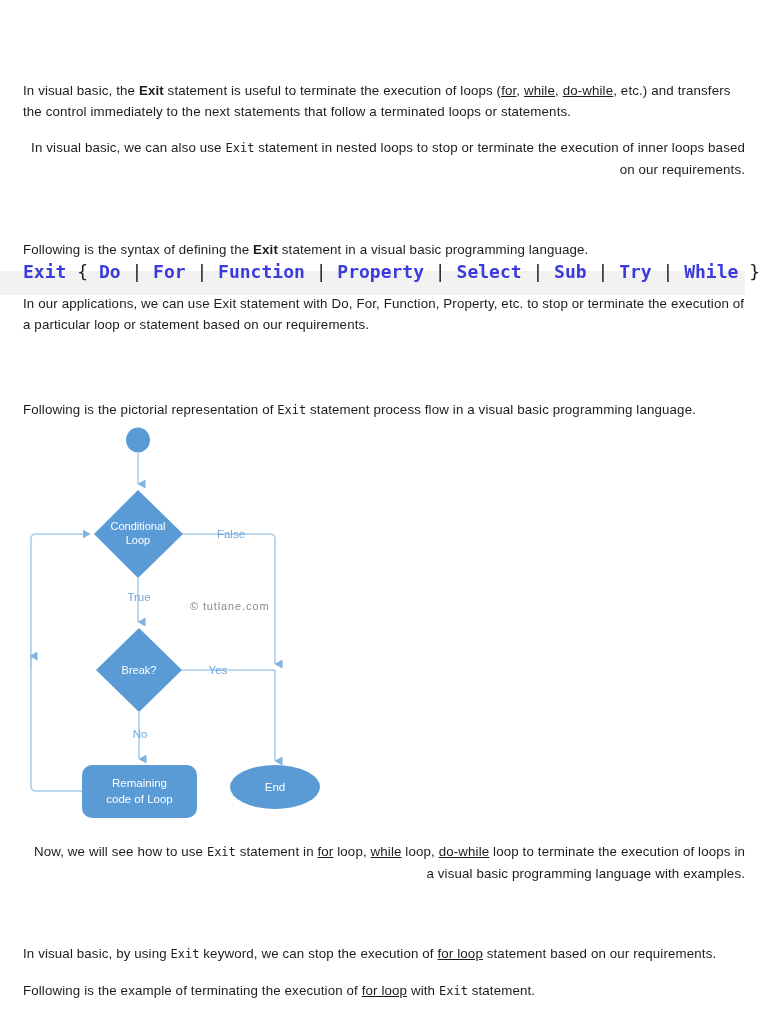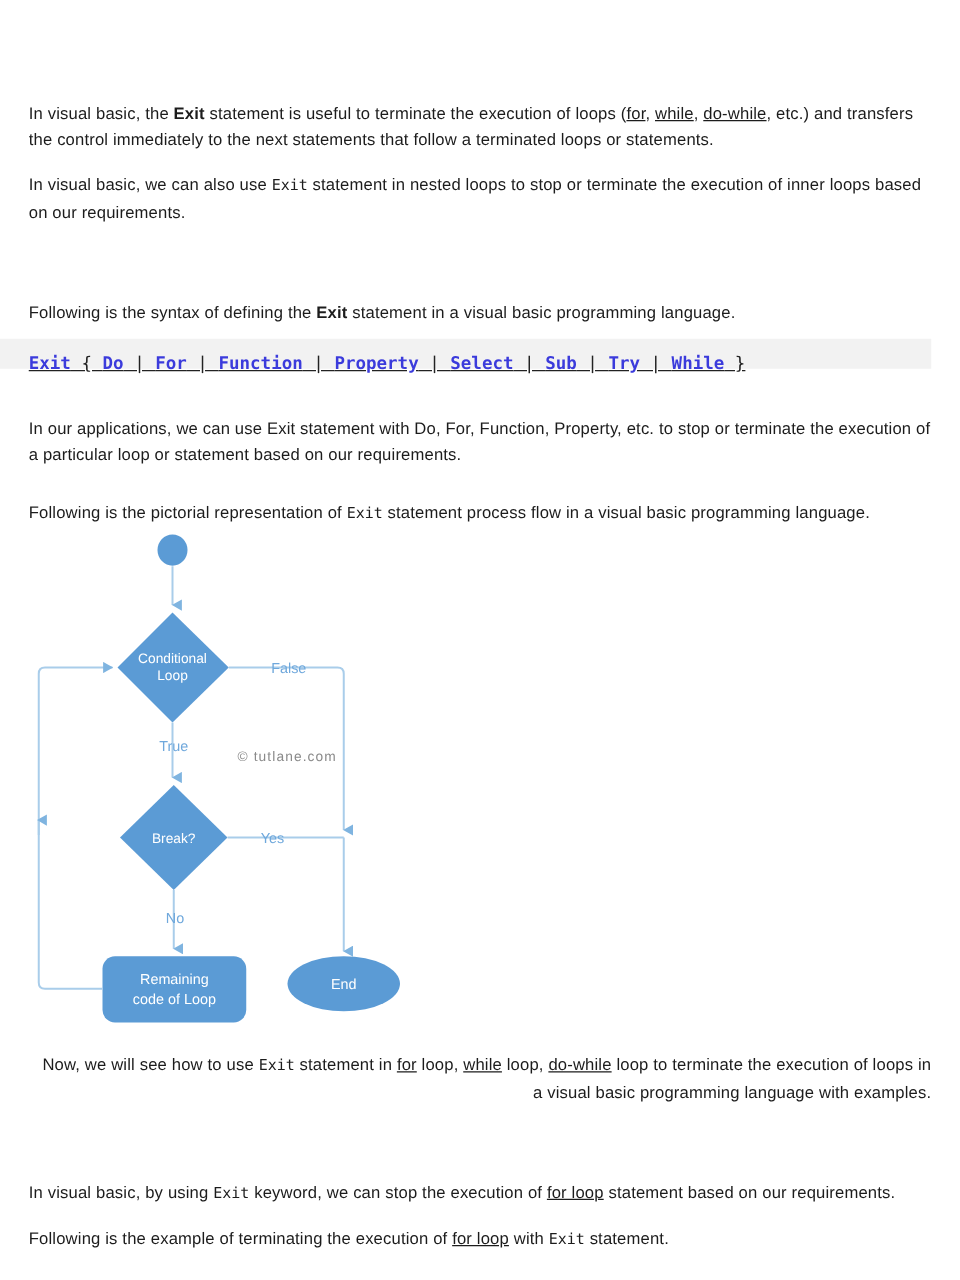--- a/index.html
+++ b/index.html
@@ -45,27 +45,26 @@
     position: absolute;
     left: 0;
     top: 271px;
     width: 745px;
     height: 24px;
     background: #f2f2f2;
   }
   .code-line {
     position: absolute;
     left: 23px;
-    top: 281px;
+    top: 262px;
     font-family: "DejaVu Sans Mono", "Liberation Mono", monospace;
-    font-size: 14px;
+    font-size: 18px;
     line-height: 20px;
     white-space: pre;
     color: #222222;
-    text-decoration: underline;
   }
   .code-line .k { color: #3b3bdc; font-weight: bold; }
   .code-line .p { color: #222222; }
 
   
   .flow {
     position: absolute;
     left: 0;
     top: 418px;
     width: 400px;
@@ -83,28 +82,28 @@
     letter-spacing: 0.08em;
   }
 </style>
 </head>
 <body>
 
 <div class="page">
 
   <p class="para" style="top:80px;"><span>In visual basic, the </span><span class="bold">Exit</span><span> statement is useful to terminate the execution of loops (</span><span class="ul">for</span><span>, </span><span class="ul">while</span><span>, </span><span class="ul">do-while</span><span>, etc.) and transfers the control immediately to the next statements that follow a terminated loops or statements.</span></p>
 
-  <p class="para" style="top:137px;"><span>In visual basic, we can also use </span><span class="kw">Exit</span><span> statement in nested loops to stop or terminate the execution of inner loops based on our requirements.</span></p>
+  <p class="para" style="top:137px;text-align:right;"><span>In visual basic, we can also use </span><span class="kw">Exit</span><span> statement in nested loops to stop or terminate the execution of inner loops based on our requirements.</span></p>
 
   <p class="para" style="top:239px;"><span>Following is the syntax of defining the </span><span class="bold">Exit</span><span> statement in a visual basic programming language.</span></p>
 
   <div class="code-band"></div>
   <div class="code-line"><span class="k">Exit</span><span class="p"> { </span><span class="k">Do</span><span class="p"> | </span><span class="k">For</span><span class="p"> | </span><span class="k">Function</span><span class="p"> | </span><span class="k">Property</span><span class="p"> | </span><span class="k">Select</span><span class="p"> | </span><span class="k">Sub</span><span class="p"> | </span><span class="k">Try</span><span class="p"> | </span><span class="k">While</span><span class="p"> }</span></div>
 
-  <p class="para" style="top:293px;margin-top:39px;">In our applications, we can use Exit statement with Do, For, Function, Property, etc. to stop or terminate the execution of a particular loop or statement based on our requirements.</p>
+  <p class="para" style="top:293px;">In our applications, we can use Exit statement with Do, For, Function, Property, etc. to stop or terminate the execution of a particular loop or statement based on our requirements.</p>
 
   <p class="para" style="top:399px;"><span>Following is the pictorial representation of </span><span class="kw">Exit</span><span> statement process flow in a visual basic programming language.</span></p>
 
   <div class="flow">
     <svg width="400" height="410" viewBox="0 0 400 410" xmlns="http://www.w3.org/2000/svg">
       <defs>
         <marker id="ah-down" markerWidth="9" markerHeight="9" refX="4.5" refY="7.5" orient="auto" markerUnits="userSpaceOnUse">
           <path d="M0,0 L9,0 L4.5,8 Z" fill="#7fb4e0"></path>
         </marker>
         <marker id="ah-right" markerWidth="9" markerHeight="9" refX="7.5" refY="4.5" orient="auto" markerUnits="userSpaceOnUse">

